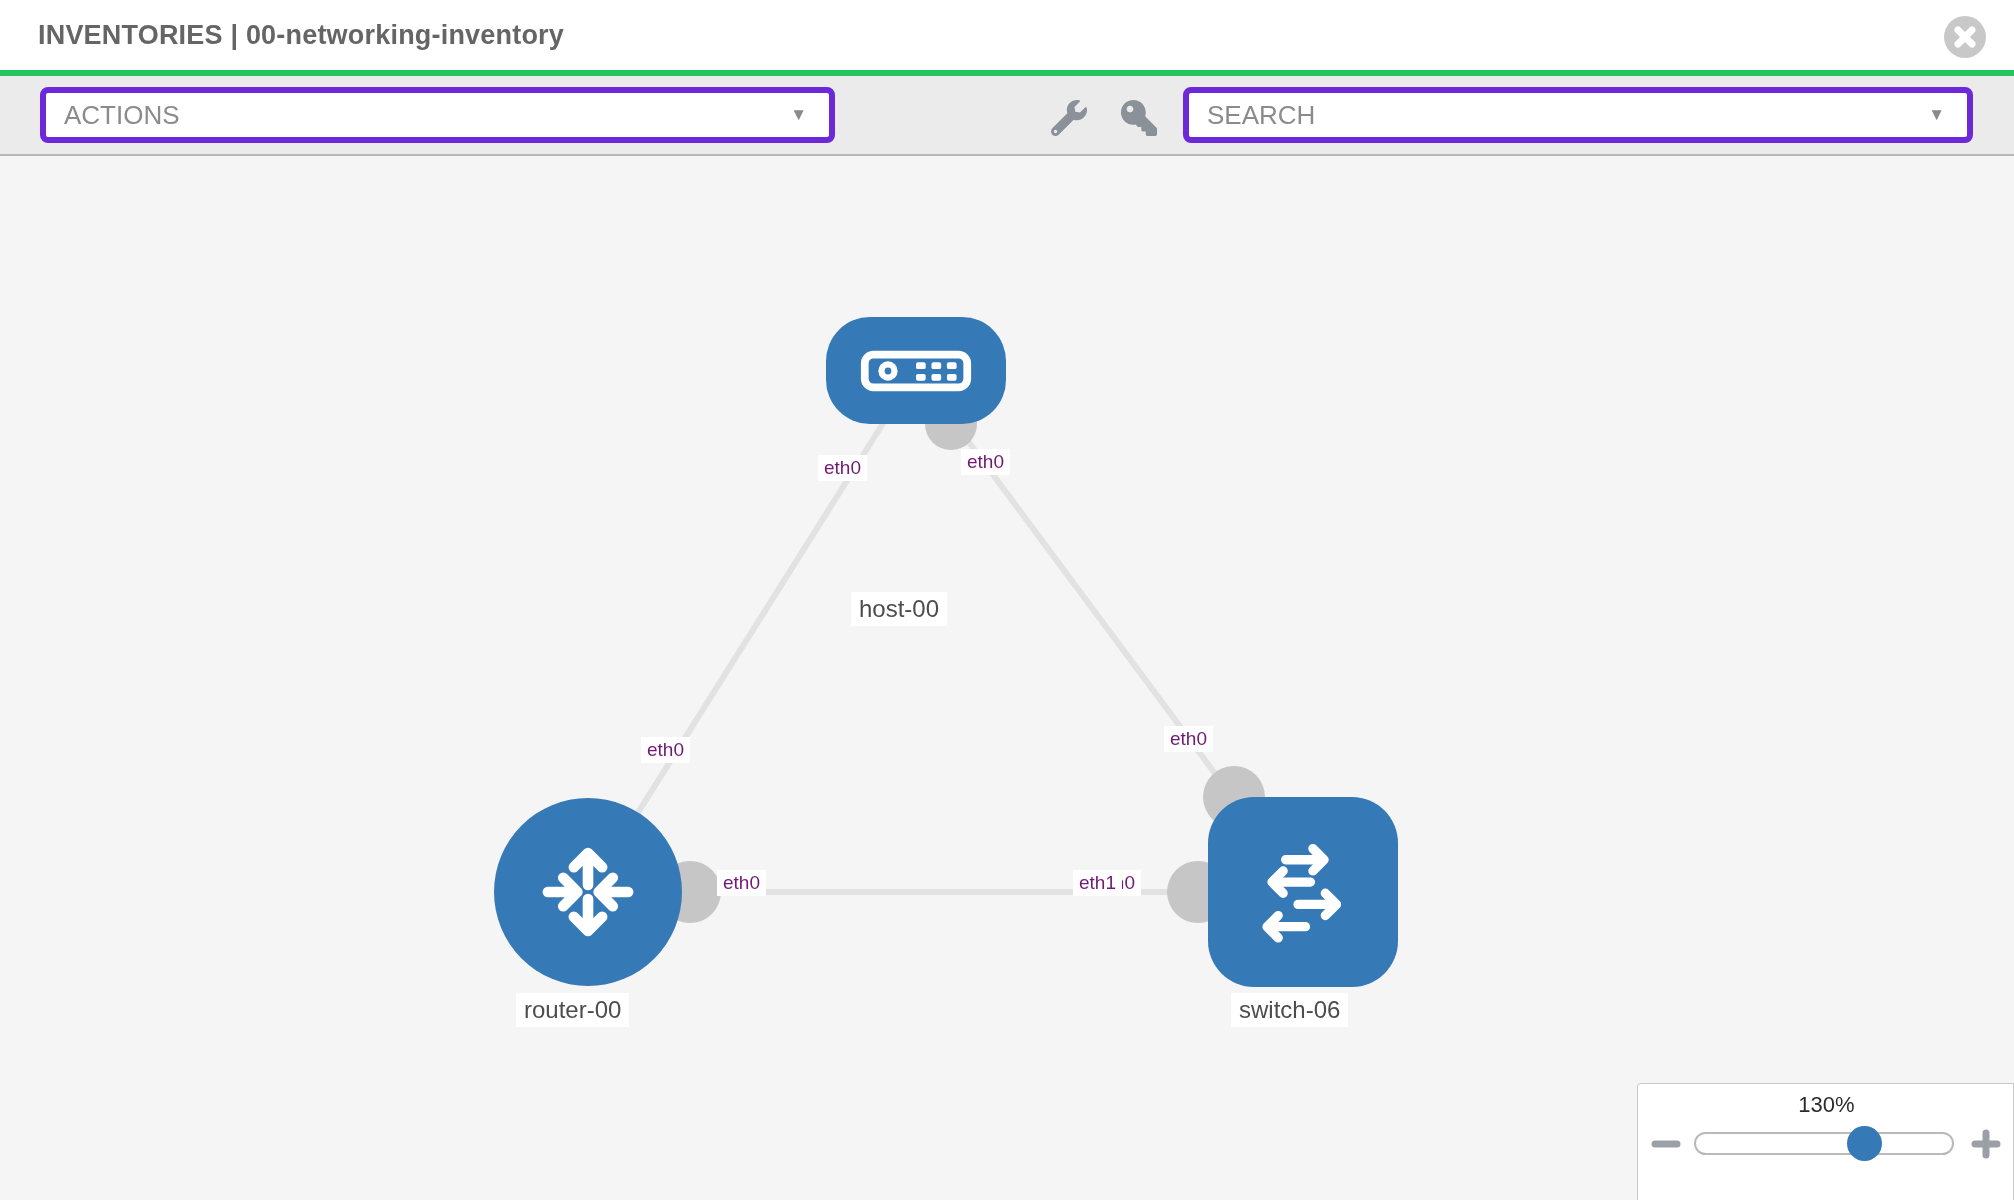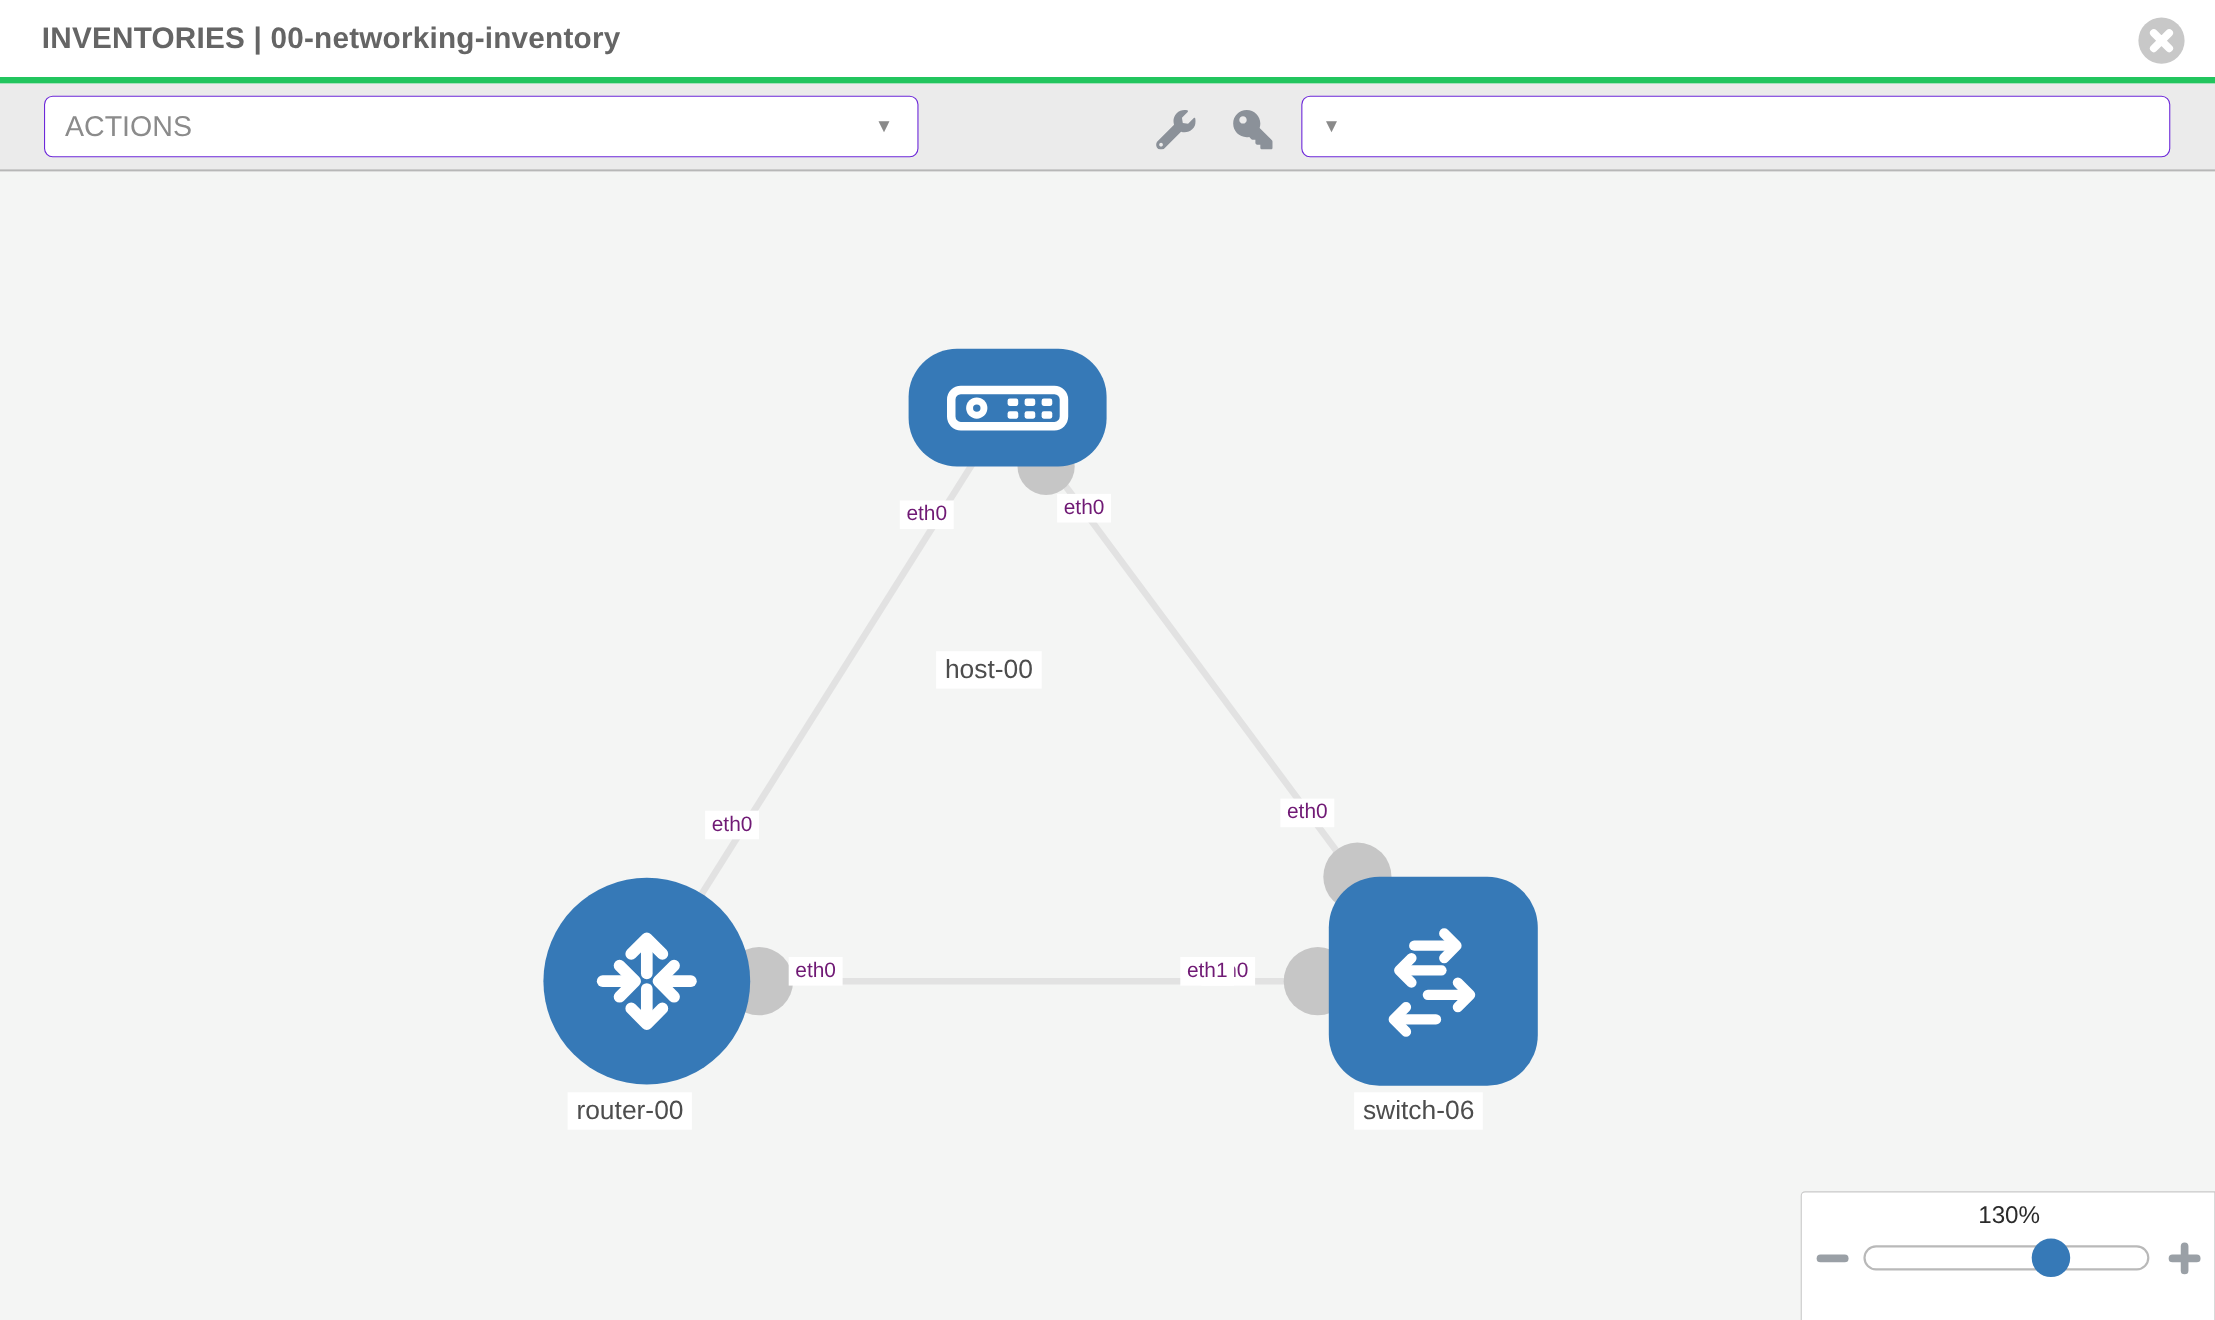--- a/index.html
+++ b/index.html
@@ -12,21 +12,21 @@
   .header-title { position:absolute; left:38px; top:50%; transform:translateY(-50%);
     font-size:27px; font-weight:700; color:#656565; letter-spacing:.2px; }
   .close-btn { position:absolute; right:28px; top:16px; width:42px; height:42px;
     border-radius:50%; background:#c8c8c8; border:none; cursor:pointer;
     display:flex; align-items:center; justify-content:center; }
 
   
   .toolbar { position:relative; height:80px; background:#ebebeb;
     border-bottom:2px solid #b7b7b7; }
   .dropdown { position:absolute; top:11px; height:56px; background:#fff;
-    border:1px solid #6d28d9; border-radius:8px; display:flex; align-items:center;
+    border:6px solid #6d28d9; border-radius:8px; display:flex; align-items:center;
     padding:0 22px 0 18px; cursor:pointer; }
   .dropdown-label { font-size:26px; color:#8b8b8b; flex:1; }
   .caret { font-size:17px; color:#8a8a8a; }
   .actions-dd { left:40px; width:795px; }
   .search-dd { left:1183px; width:790px; }
   .tool-icon-btn { position:absolute; top:22px; width:46px; height:40px;
     background:none; border:none; cursor:pointer; display:flex;
     align-items:center; justify-content:center; }
   .wrench-btn { left:1046px; }
   .key-btn { left:1116px; }
@@ -90,20 +90,21 @@
 
   <button class="tool-icon-btn key-btn">
     <svg width="36" height="36" viewBox="0 0 512 512">
       <g transform="translate(512,0) scale(-1,1)">
         <path fill="#8b9199" d="M512 176.001C512 273.203 433.202 352 336 352c-11.22 0-22.19-1.062-32.827-3.069l-24.012 27.014A23.999 23.999 0 0 1 261.223 384H224v40c0 13.255-10.745 24-24 24h-40v40c0 13.255-10.745 24-24 24H24c-13.255 0-24-10.745-24-24v-78.059c0-6.365 2.529-12.47 7.029-16.971l161.802-161.802C163.108 213.814 160 195.271 160 176 160 78.798 238.797.001 335.999 0 433.488-.001 512 78.511 512 176.001zM336 128c0 26.51 21.49 48 48 48s48-21.49 48-48-21.49-48-48-48-48 21.49-48 48z"></path>
       </g>
     </svg>
   </button>
 
   <div class="dropdown search-dd">
+    <span class="dropdown-label">SEARCH</span>
     <span class="caret">▼</span>
   </div>
 </div>
 
 <div class="canvas">
 
   <svg class="links-svg" width="2014" height="1044">
     <line x1="916" y1="215" x2="588" y2="736" stroke="#e2e2e2" stroke-width="6"></line>
     <line x1="916" y1="215" x2="1303" y2="736" stroke="#e2e2e2" stroke-width="6"></line>
     <line x1="588" y1="736" x2="1303" y2="736" stroke="#e2e2e2" stroke-width="6"></line>

